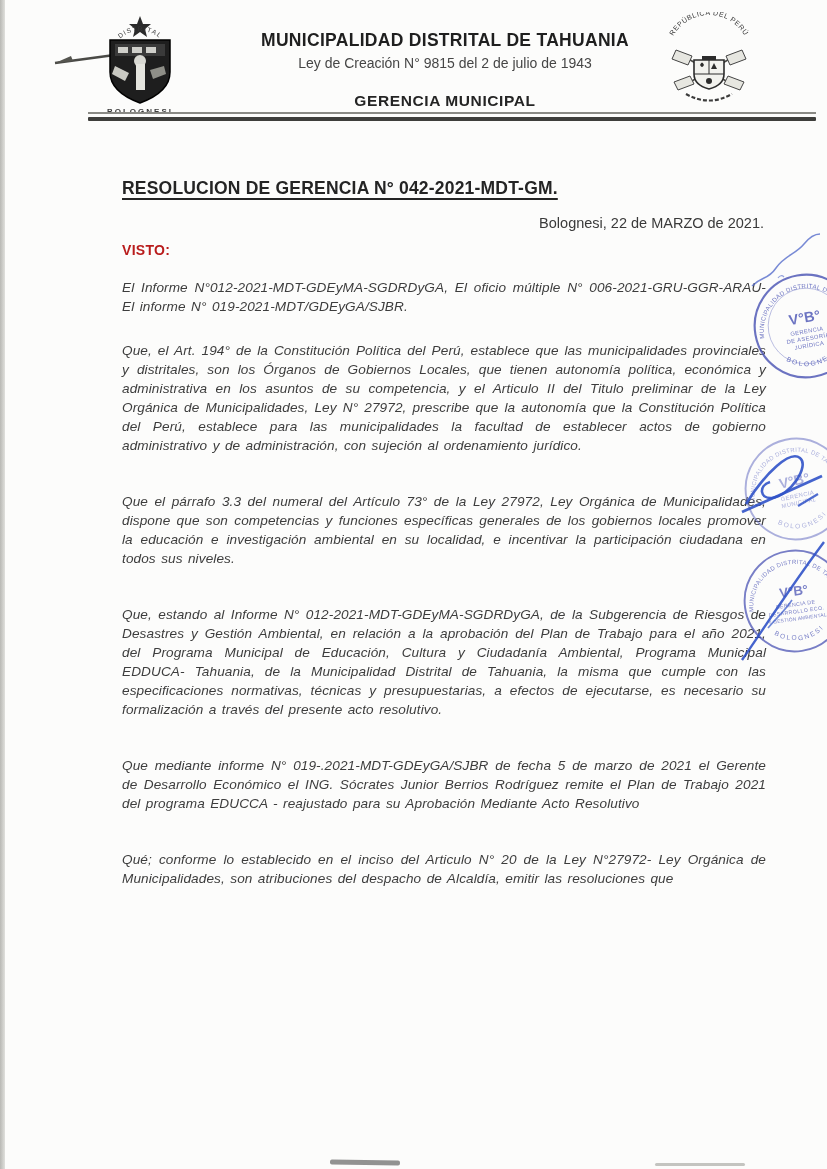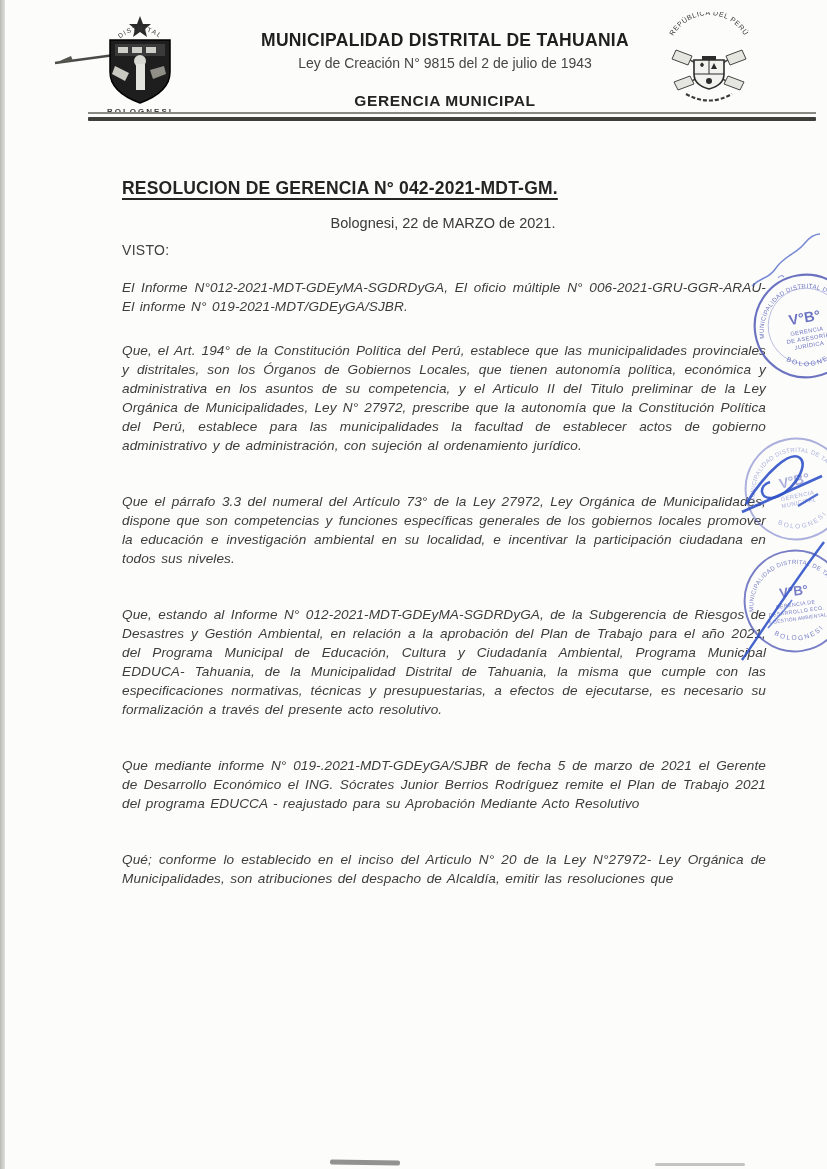--- a/index.html
+++ b/index.html
@@ -31,22 +31,22 @@
     font-size:15.5px;font-weight:bold;letter-spacing:.6px;color:#242424;}
   .double-rule{position:absolute;left:88px;top:112px;width:728px;}
   .double-rule .thin{height:2px;background:#8a8a85;}
   .double-rule .thick{height:4px;background:#3e3e3b;margin-top:3px;border-radius:1px;}
 
   
   .content{position:absolute;left:122px;top:170px;width:644px;}
   .res-title{font-size:17.5px;font-weight:bold;color:#242424;
     letter-spacing:.2px;margin:8px 0 16px;
     text-decoration:underline;text-decoration-thickness:2px;text-underline-offset:4px;}
-  .dateline{text-align:center;font-size:14.5px;margin-top:12px;color:#3a3a3a;padding-right:2px;}
-  .sec-head{font-size:14px;font-weight:normal;color:#404040;letter-spacing:.3px;margin:11px 0 0;}
+  .dateline{text-align:right;font-size:14.5px;margin-top:12px;color:#3a3a3a;padding-right:2px;}
+  .sec-head{font-size:14px;font-weight:bold;color:#b91c1c;letter-spacing:.3px;margin:11px 0 0;}
   .sec-head.considerando{margin-top:18px;}
   .content p{font-size:13.6px;line-height:19px;text-align:justify;
     margin:20px 0 0;color:#3d3d3d;word-spacing:1.5px;letter-spacing:.1px;font-style:italic;}
   .content p.cp{margin-top:37px;}
   .content p.first-cp{margin-top:25px;}
 
   
   .stamp{position:absolute;}
   .stamp svg{display:block;overflow:visible;}
   .stamp-a{left:752px;top:272px;width:108px;height:108px;transform:rotate(-10deg);opacity:.82;}

